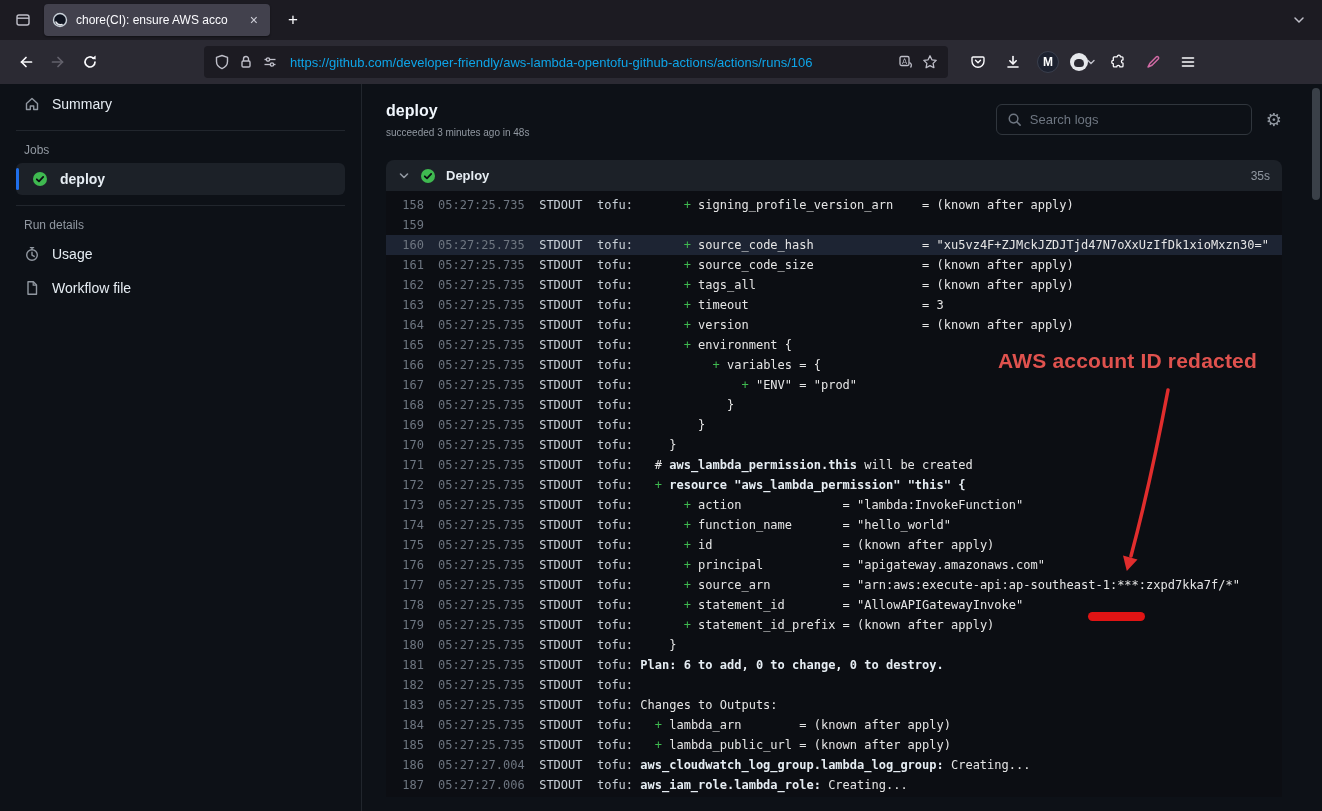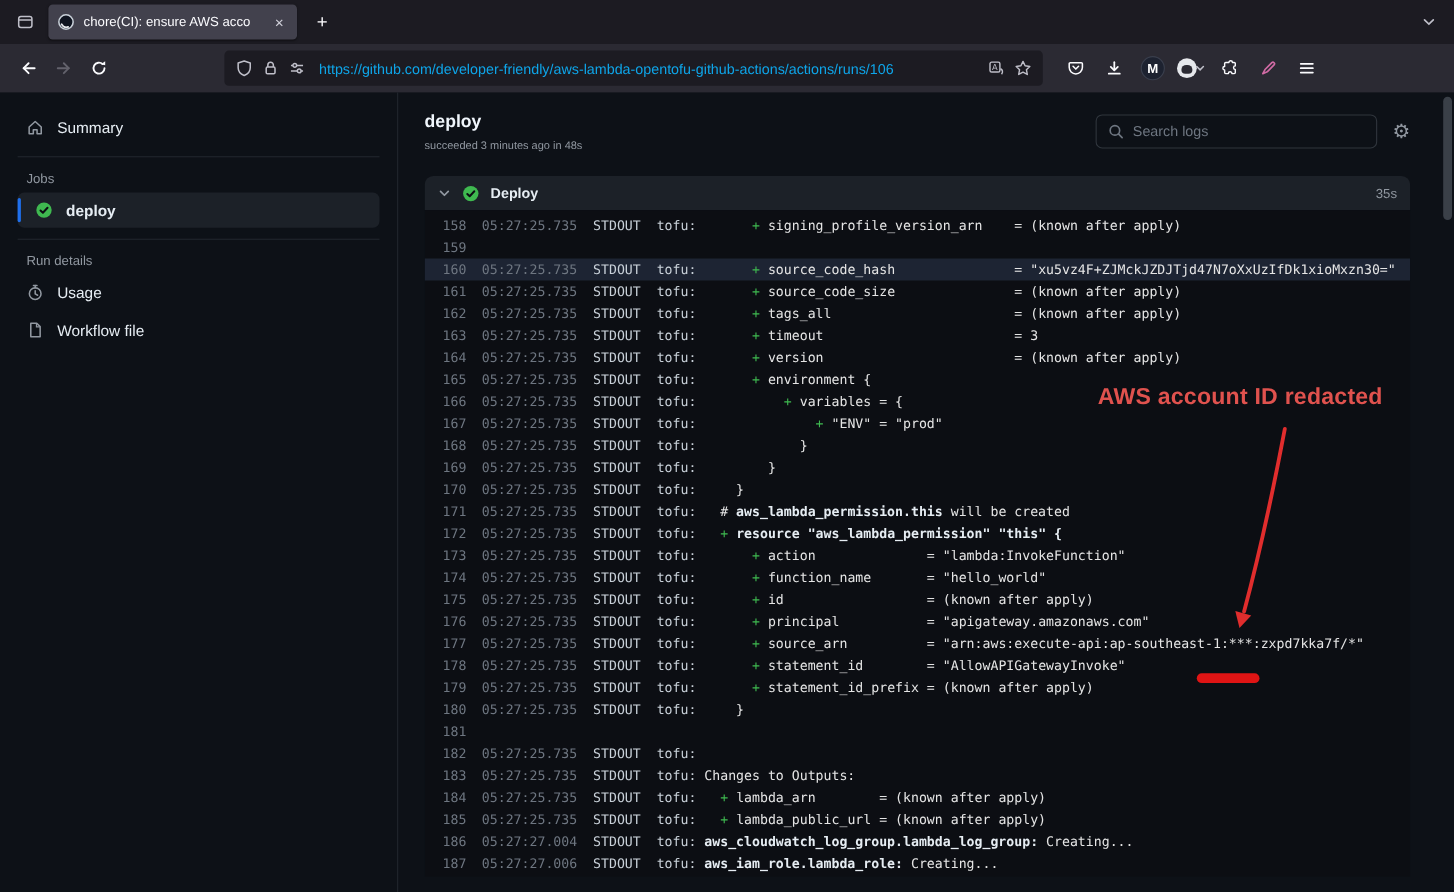--- a/index.html
+++ b/index.html
@@ -24,21 +24,21 @@
   .url-text { margin-left:4px; flex:1; color:#0ea5e9; font-size:13px; white-space:nowrap; overflow:hidden; position:relative; }
   .url-fade { position:absolute; right:0; top:0; bottom:0; width:46px; background:linear-gradient(to right, rgba(28,27,34,0), #1c1b22); }
   .tb-right { margin-left:14px; display:flex; align-items:center; gap:3px; }
   .avatar-m { width:22px; height:22px; border-radius:50%; background:#1d2230; border:1px solid #3a3f4d; color:#fff; font-weight:700; font-size:12px; display:flex; align-items:center; justify-content:center; }
   .gh-circle { width:18px; height:18px; border-radius:50%; background:#e6e8ec; position:relative; }
   .gh-circle::after { content:""; position:absolute; left:4px; top:6px; width:10px; height:8px; border-radius:5px 5px 4px 4px; background:#2b2a33; }
   .chev-mini { margin-left:-2px; color:#bfbfc9; }
 
   
   .page { display:flex; height:727px; position:relative; }
-  .sidebar { width:361px; flex:none; padding-top:14px; }
+  .sidebar { width:361px; flex:none; padding-top:2px; }
   .side-item { height:32px; display:flex; align-items:center; margin:2px 16px; padding:0 8px; border-radius:6px; color:#e6edf3; font-size:14px; gap:12px; position:relative; }
   .side-item.active { background:#1c2128; font-weight:700; }
   .side-item.active::before { content:""; position:absolute; left:0; top:5px; bottom:5px; width:3px; border-radius:3px; background:#1f6feb; }
   .side-item.active { padding-left:16px; }
   .side-divider { height:1px; background:#21262d; margin:10px 16px; }
   .side-label { margin:12px 16px 6px; padding:0 8px; font-size:12px; font-weight:400; color:#9198a1; }
 
   .main { flex:1; border-left:1px solid #21262d; padding:18px 40px 0 24px; position:relative; }
   .main-top { display:flex; justify-content:space-between; align-items:flex-start; }
   .job-title { font-size:16px; font-weight:700; color:#f0f6fc; }
@@ -320,21 +320,21 @@
           <div class="lrow"><span class="ln">171</span><span class="lbody"><span class="lt">05:27:25.735</span><span class="ls">  STDOUT</span><span class="lp">  tofu: </span><span class="seg-d">  # </span><span class="seg-b">aws_lambda_permission.this</span><span class="seg-d"> will be created</span></span></div>
           <div class="lrow"><span class="ln">172</span><span class="lbody"><span class="lt">05:27:25.735</span><span class="ls">  STDOUT</span><span class="lp">  tofu: </span><span class="seg-d">  </span><span class="seg-g">+</span><span class="seg-d"> </span><span class="seg-b">resource "aws_lambda_permission" "this" {</span></span></div>
           <div class="lrow"><span class="ln">173</span><span class="lbody"><span class="lt">05:27:25.735</span><span class="ls">  STDOUT</span><span class="lp">  tofu: </span><span class="seg-d">      </span><span class="seg-g">+</span><span class="seg-d"> action              = "lambda:InvokeFunction"</span></span></div>
           <div class="lrow"><span class="ln">174</span><span class="lbody"><span class="lt">05:27:25.735</span><span class="ls">  STDOUT</span><span class="lp">  tofu: </span><span class="seg-d">      </span><span class="seg-g">+</span><span class="seg-d"> function_name       = "hello_world"</span></span></div>
           <div class="lrow"><span class="ln">175</span><span class="lbody"><span class="lt">05:27:25.735</span><span class="ls">  STDOUT</span><span class="lp">  tofu: </span><span class="seg-d">      </span><span class="seg-g">+</span><span class="seg-d"> id                  = (known after apply)</span></span></div>
           <div class="lrow"><span class="ln">176</span><span class="lbody"><span class="lt">05:27:25.735</span><span class="ls">  STDOUT</span><span class="lp">  tofu: </span><span class="seg-d">      </span><span class="seg-g">+</span><span class="seg-d"> principal           = "apigateway.amazonaws.com"</span></span></div>
           <div class="lrow"><span class="ln">177</span><span class="lbody"><span class="lt">05:27:25.735</span><span class="ls">  STDOUT</span><span class="lp">  tofu: </span><span class="seg-d">      </span><span class="seg-g">+</span><span class="seg-d"> source_arn          = "arn:aws:execute-api:ap-southeast-1:***:zxpd7kka7f/*"</span></span></div>
           <div class="lrow"><span class="ln">178</span><span class="lbody"><span class="lt">05:27:25.735</span><span class="ls">  STDOUT</span><span class="lp">  tofu: </span><span class="seg-d">      </span><span class="seg-g">+</span><span class="seg-d"> statement_id        = "AllowAPIGatewayInvoke"</span></span></div>
           <div class="lrow"><span class="ln">179</span><span class="lbody"><span class="lt">05:27:25.735</span><span class="ls">  STDOUT</span><span class="lp">  tofu: </span><span class="seg-d">      </span><span class="seg-g">+</span><span class="seg-d"> statement_id_prefix = (known after apply)</span></span></div>
           <div class="lrow"><span class="ln">180</span><span class="lbody"><span class="lt">05:27:25.735</span><span class="ls">  STDOUT</span><span class="lp">  tofu: </span><span class="seg-d">    }</span></span></div>
-          <div class="lrow"><span class="ln">181</span></div>
+          <div class="lrow"><span class="ln">181</span><span class="lbody"><span class="lt">05:27:25.735</span><span class="ls">  STDOUT</span><span class="lp">  tofu: </span><span class="seg-b">Plan: 6 to add, 0 to change, 0 to destroy.</span></span></div>
           <div class="lrow"><span class="ln">182</span><span class="lbody"><span class="lt">05:27:25.735</span><span class="ls">  STDOUT</span><span class="lp">  tofu:</span></span></div>
           <div class="lrow"><span class="ln">183</span><span class="lbody"><span class="lt">05:27:25.735</span><span class="ls">  STDOUT</span><span class="lp">  tofu: </span><span class="seg-d">Changes to Outputs:</span></span></div>
           <div class="lrow"><span class="ln">184</span><span class="lbody"><span class="lt">05:27:25.735</span><span class="ls">  STDOUT</span><span class="lp">  tofu: </span><span class="seg-d">  </span><span class="seg-g">+</span><span class="seg-d"> lambda_arn        = (known after apply)</span></span></div>
           <div class="lrow"><span class="ln">185</span><span class="lbody"><span class="lt">05:27:25.735</span><span class="ls">  STDOUT</span><span class="lp">  tofu: </span><span class="seg-d">  </span><span class="seg-g">+</span><span class="seg-d"> lambda_public_url = (known after apply)</span></span></div>
           <div class="lrow"><span class="ln">186</span><span class="lbody"><span class="lt">05:27:27.004</span><span class="ls">  STDOUT</span><span class="lp">  tofu: </span><span class="seg-b">aws_cloudwatch_log_group.lambda_log_group:</span><span class="seg-d"> Creating...</span></span></div>
           <div class="lrow"><span class="ln">187</span><span class="lbody"><span class="lt">05:27:27.006</span><span class="ls">  STDOUT</span><span class="lp">  tofu: </span><span class="seg-b">aws_iam_role.lambda_role:</span><span class="seg-d"> Creating...</span></span></div>
         </div>
     </div>
   </div>
 </div>

